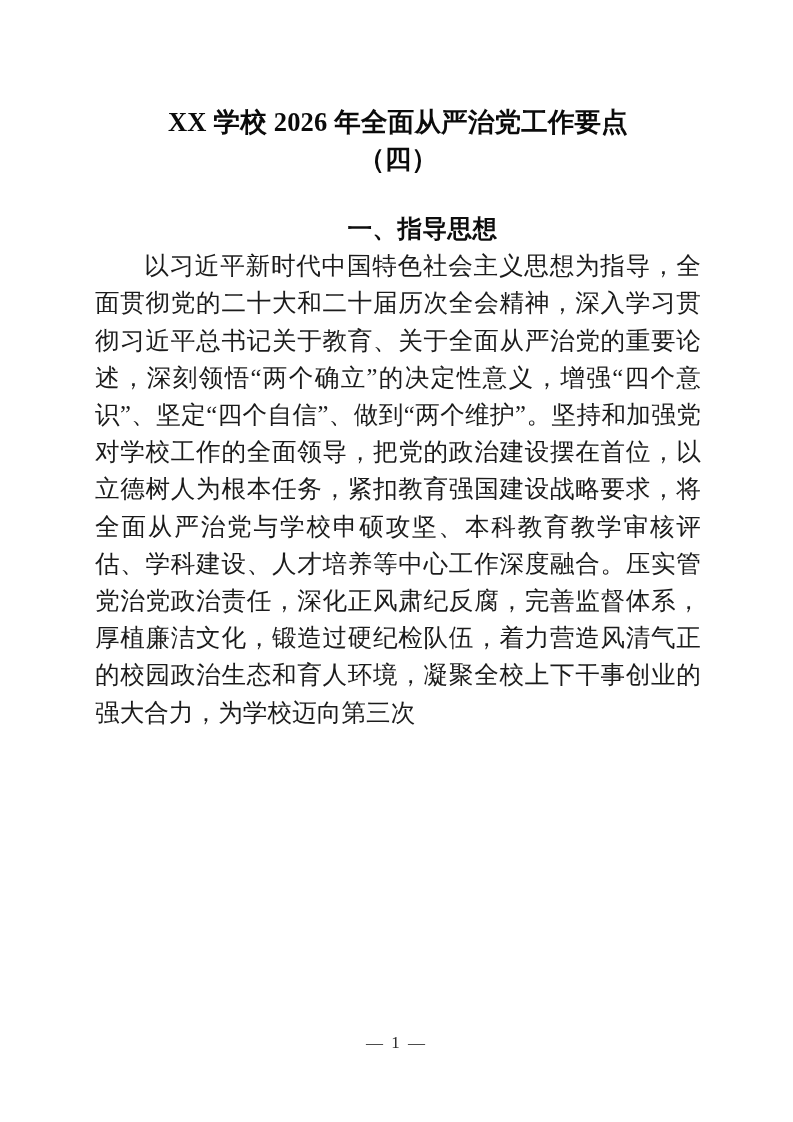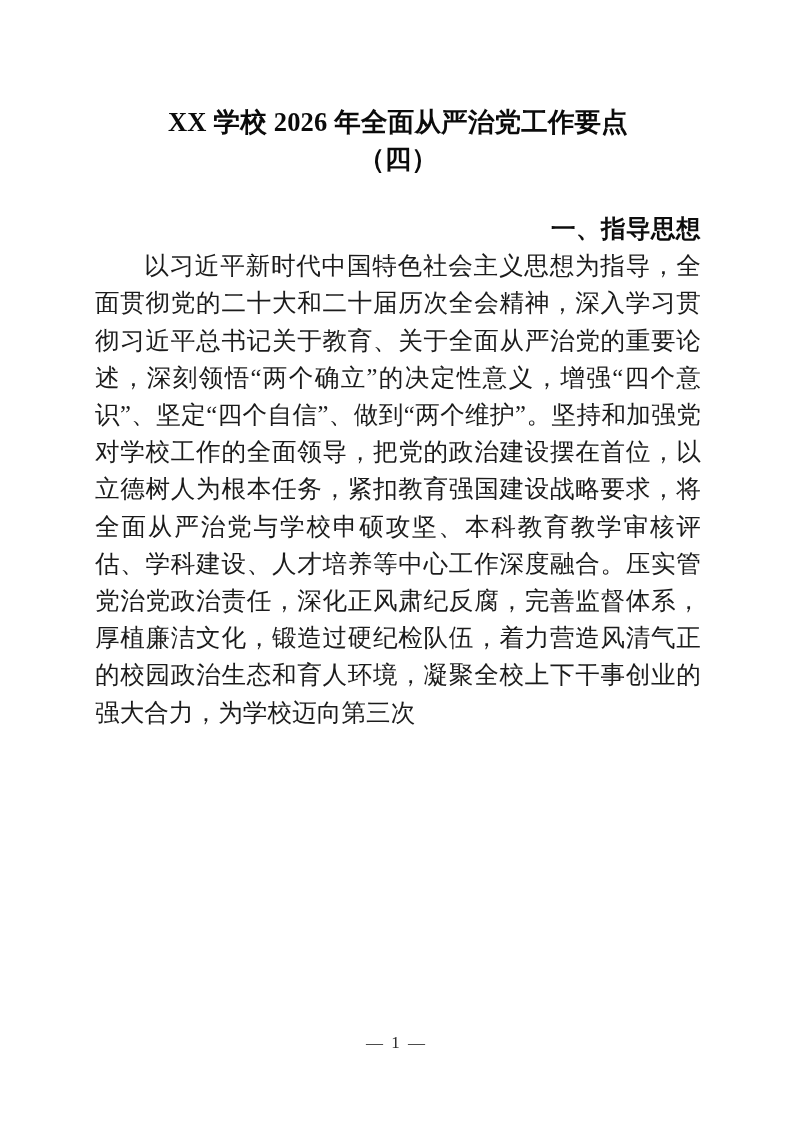--- a/index.html
+++ b/index.html
@@ -69,21 +69,21 @@
   }
 
   h2.section-heading {
     margin: 0;
     font-family: "Liberation Serif", "DejaVu Serif", serif;
     font-size: 24.6px;
     line-height: 37.2px;
     font-weight: bold;
     color: #0d0d0d;
     text-indent: 2em;
-    text-align: right;
+    text-align: center;
     letter-spacing: 0.4px;
   }
 
   
   .page-footer {
     position: absolute;
     left: 0;
     right: 0;
     top: 1032px;
     text-align: center;

